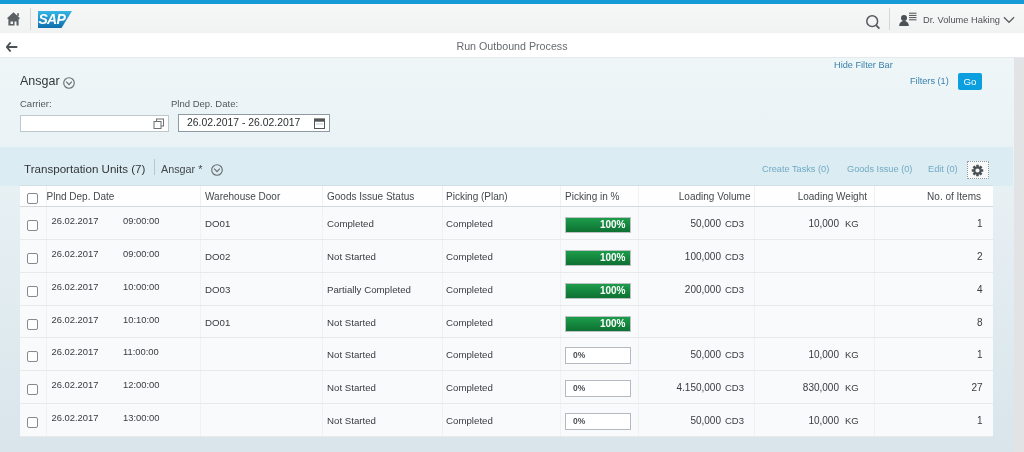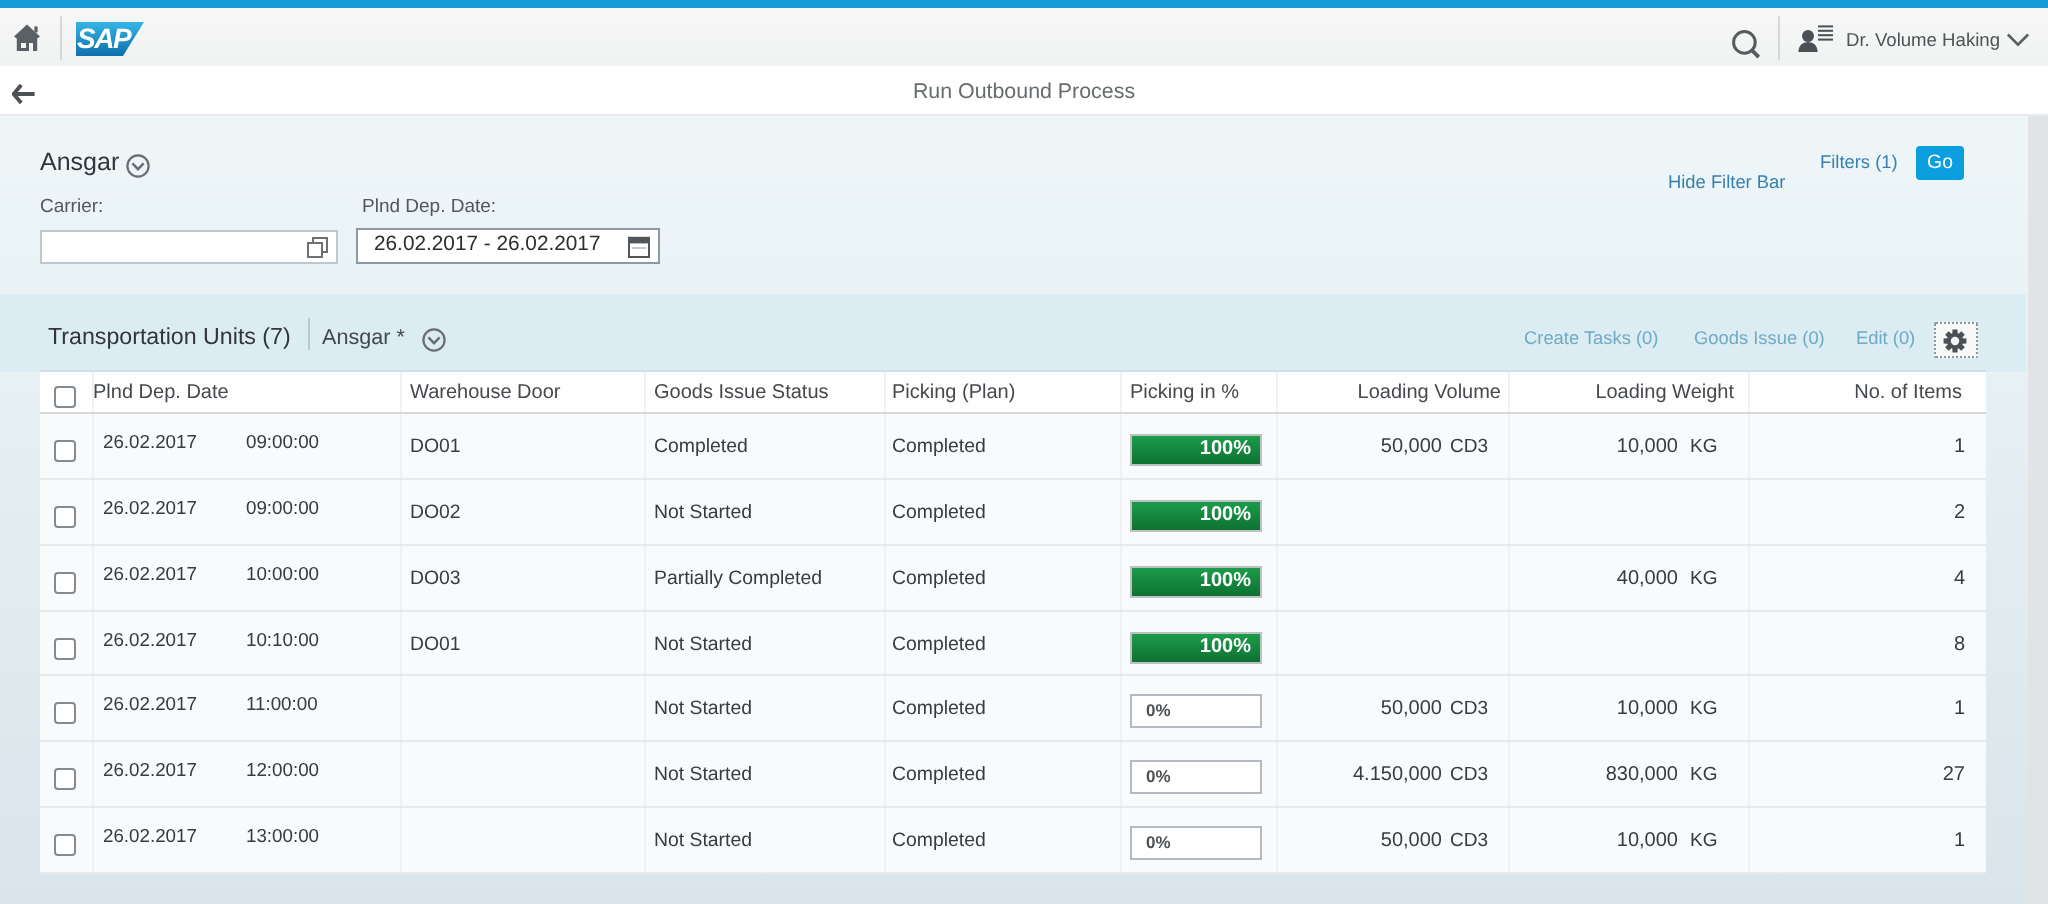--- a/index.html
+++ b/index.html
@@ -97,33 +97,33 @@
 <div id="pagetitle" class="abs">Run Outbound Process</div>
 <div id="page" class="abs"></div>
 <div id="sbar" class="abs"></div>
 
 <div id="vtitle" class="abs">Ansgar</div>
 <svg class="abs" style="left:63px;top:76.5px" width="12" height="12" viewBox="0 0 12 12">
   <circle cx="6" cy="6" r="5.3" fill="none" stroke="#686d71" stroke-width="1.1"></circle>
   <polyline points="3.2,4.7 6,7.6 8.8,4.7" fill="none" stroke="#686d71" stroke-width="1.2"></polyline>
 </svg>
 <div class="abs lbl" style="left:20px;top:98px">Carrier:</div>
-<div class="abs lbl" style="left:181px;top:98px">Plnd Dep. Date:</div>
+<div class="abs lbl" style="left:171px;top:98px">Plnd Dep. Date:</div>
 <div id="carrier" class="abs inp"></div>
 <svg class="abs" style="left:153px;top:118px" width="12" height="12" viewBox="0 0 12 12">
   <rect x="3.5" y="1" width="7" height="7" fill="none" stroke="#6b7175" stroke-width="1"></rect>
   <rect x="1" y="3.5" width="7" height="7" fill="#fff" stroke="#6b7175" stroke-width="1"></rect>
 </svg>
 <div id="dateinp" class="abs inp">26.02.2017 - 26.02.2017</div>
 <svg class="abs" style="left:314px;top:117.5px" width="11" height="11" viewBox="0 0 11 11">
   <rect x="0.5" y="0.9" width="10" height="9.6" fill="none" stroke="#51565a" stroke-width="1"></rect>
   <rect x="0.5" y="0.9" width="10" height="2.8" fill="#51565a"></rect>
   <line x1="2" y1="6" x2="9" y2="6" stroke="#b9bcbe" stroke-width="0.8"></line>
 </svg>
-<div class="abs flink" style="left:834px;top:86px">Hide Filter Bar</div>
+<div class="abs flink" style="left:834px;top:60px">Hide Filter Bar</div>
 <div class="abs flink" style="left:910px;top:76px">Filters (1)</div>
 <div id="gobtn" class="abs">Go</div>
 
 <div id="toolbar" class="abs"></div>
 <div id="tbtitle" class="abs">Transportation Units (7)</div>
 <div class="abs" style="left:154px;top:159px;width:1px;height:16px;background:#b8c8ce"></div>
 <div id="tbvar" class="abs">Ansgar *</div>
 <svg class="abs" style="left:211px;top:163.5px" width="12" height="12" viewBox="0 0 12 12">
   <circle cx="6" cy="6" r="5.3" fill="none" stroke="#686d71" stroke-width="1.1"></circle>
   <polyline points="3.2,4.7 6,7.6 8.8,4.7" fill="none" stroke="#686d71" stroke-width="1.2"></polyline>
@@ -182,40 +182,41 @@
   <div class="dtx" style="left:103px">09:00:00</div>
   <div class="colsep" style="left:180px"></div>
   <div class="mid" style="left:185px">DO02</div>
   <div class="colsep" style="left:302px"></div>
   <div class="mid" style="left:307px">Not Started</div>
   <div class="colsep" style="left:421.5px"></div>
   <div class="mid" style="left:426px">Completed</div>
   <div class="colsep" style="left:540px"></div>
   <div class="pbar">100%</div>
   <div class="colsep" style="left:617.5px"></div>
+  <div class="num" style="left:617.5px;width:107.5px">100,000<span class="unit" style="width:20px;margin-left:4px">CD3</span></div>
   <div class="colsep" style="left:734px"></div>
   <div class="colsep" style="left:854px"></div>
   <div class="num" style="left:854px;width:108.5px">2</div>
  </div>
 <div class="abs row" style="top:273px;height:33px">
   <div class="cb" style="left:7px;top:12.5px"></div>
   <div class="colsep" style="left:25.5px"></div>
   <div class="dtx" style="left:31.5px">26.02.2017</div>
   <div class="dtx" style="left:103px">10:00:00</div>
   <div class="colsep" style="left:180px"></div>
   <div class="mid" style="left:185px">DO03</div>
   <div class="colsep" style="left:302px"></div>
   <div class="mid" style="left:307px">Partially Completed</div>
   <div class="colsep" style="left:421.5px"></div>
   <div class="mid" style="left:426px">Completed</div>
   <div class="colsep" style="left:540px"></div>
   <div class="pbar">100%</div>
   <div class="colsep" style="left:617.5px"></div>
-  <div class="colsep" style="left:734px"></div>
-  <div class="num" style="left:734px;width:104px">40,000<span class="unit" style="width:13px;margin-left:6px">KG</span></div>
+  <div class="num" style="left:617.5px;width:107.5px">200,000<span class="unit" style="width:20px;margin-left:4px">CD3</span></div>
+  <div class="colsep" style="left:734px"></div>
   <div class="colsep" style="left:854px"></div>
   <div class="num" style="left:854px;width:108.5px">4</div>
  </div>
 <div class="abs row" style="top:306px;height:32px">
   <div class="cb" style="left:7px;top:12.5px"></div>
   <div class="colsep" style="left:25.5px"></div>
   <div class="dtx" style="left:31.5px">26.02.2017</div>
   <div class="dtx" style="left:103px">10:10:00</div>
   <div class="colsep" style="left:180px"></div>
   <div class="mid" style="left:185px">DO01</div>

